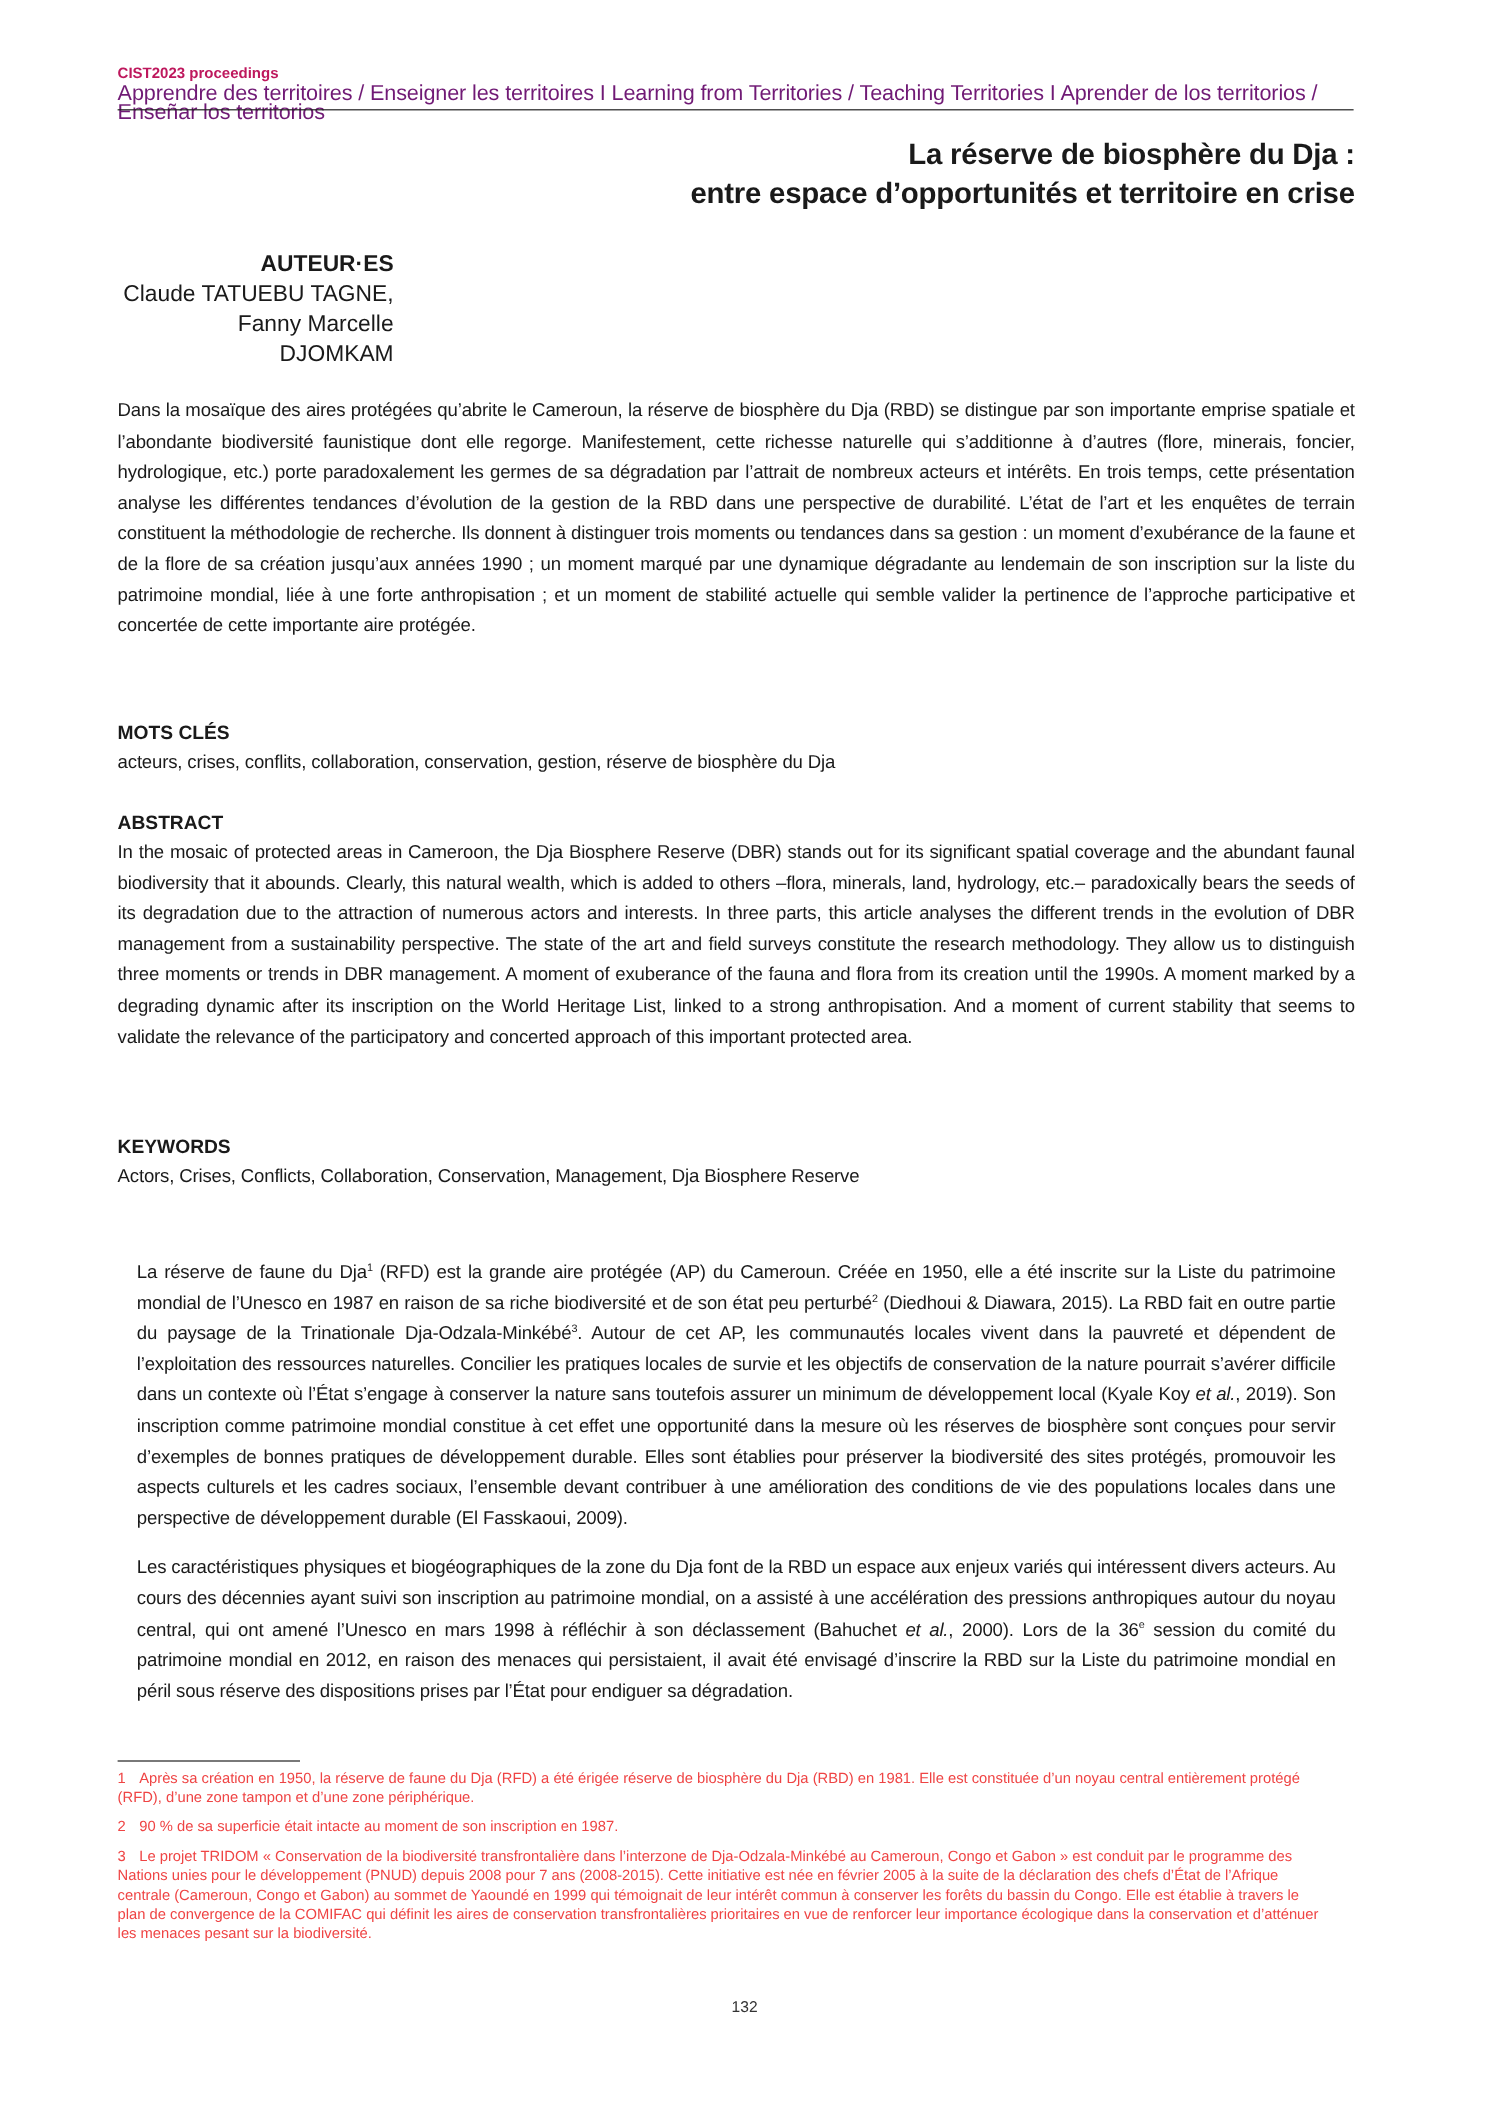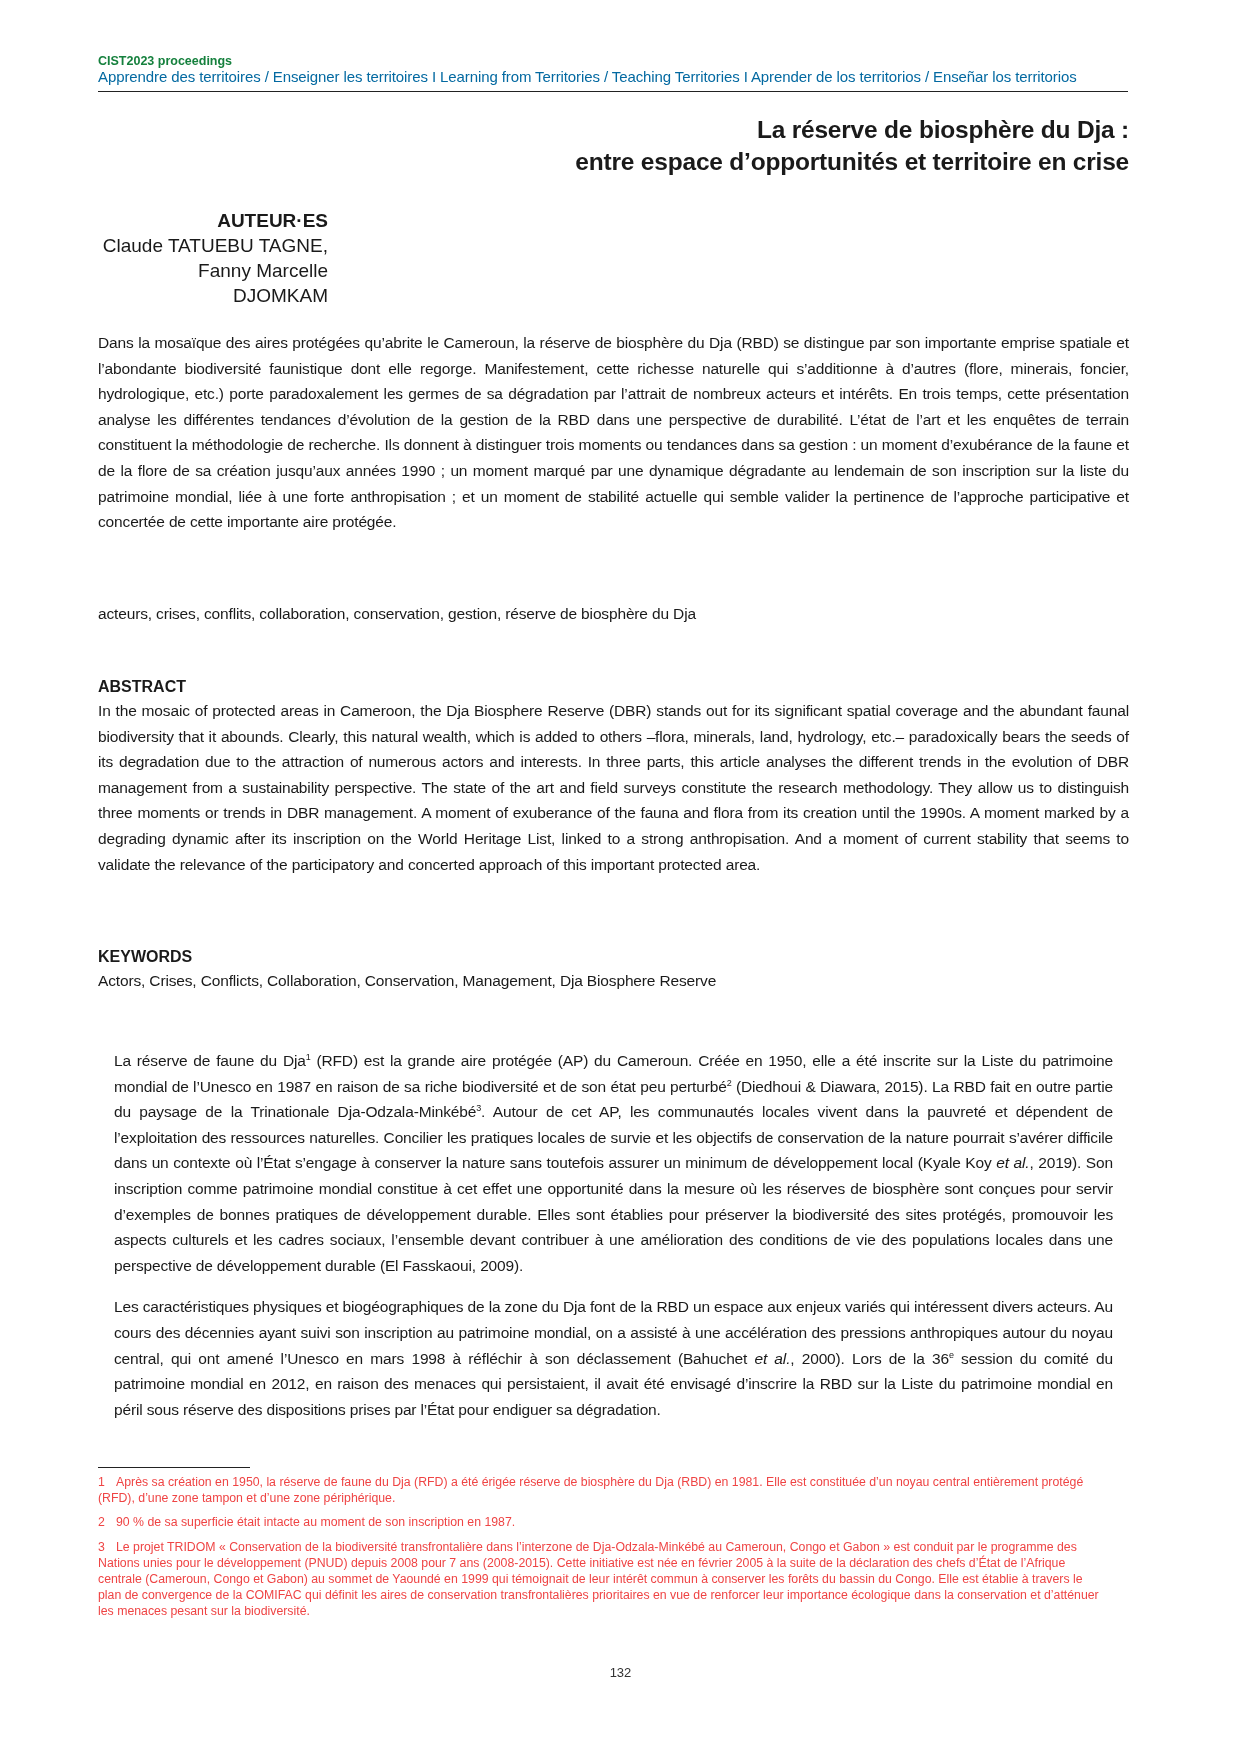--- a/index.html
+++ b/index.html
@@ -1,20 +1,20 @@
 <!DOCTYPE html>
 <html><head>
 <meta charset="utf-8">
 <style>
   html, body { margin:0; padding:0; background:#ffffff; }
   body { width:1241px; height:1754px; position:relative; overflow:hidden;
          font-family:"Liberation Sans", sans-serif; color:#1a1a1a; }
   .header { position:absolute; left:98px; top:54px; width:1030px; }
-  .header .proc { font-size:12.5px; font-weight:bold; color:#15803d; line-height:15px; }
-  .header .sub { font-size:15px; color:#0369a1; line-height:16px; letter-spacing:-0.1px; }
+  .header .proc { font-size:12.5px; font-weight:bold; color:#be185d; line-height:15px; }
+  .header .sub { font-size:18px; color:#701a75; line-height:16px; letter-spacing:-0.1px; }
   .header .rule { position:absolute; left:0; top:37px; width:1030px; height:0; border-top:1.5px solid #222; }
   .title { position:absolute; right:112px; top:114px; text-align:right;
            font-size:24.5px; font-weight:bold; line-height:32px; color:#1a1a1a; letter-spacing:-0.2px;margin-left:20px; }
   .authors { position:absolute; left:98px; top:208px; width:230px; text-align:right; font-size:19px; line-height:25px; }
   .authors .lbl { font-weight:bold; }
   .section { position:absolute; left:98px; width:1031px; }
   .section h3 { margin:0; font-size:16px; font-weight:bold; line-height:22px; }
   .section p { margin:0; font-size:15.5px; line-height:25.6px; text-align:justify; letter-spacing:-0.15px; }
   .body-text { position:absolute; left:98px; top:1032px; width:1031px; font-size:15.5px; line-height:25.6px; text-align:justify; letter-spacing:-0.15px; }
   .body-text p { margin:16px; }
@@ -43,20 +43,21 @@
   <div class="lbl">AUTEUR·ES</div>
   <div>Claude TATUEBU TAGNE,</div>
   <div>Fanny Marcelle DJOMKAM</div>
 </div>
 
 <div class="section" style="top:330px;">
   <p>Dans la mosaïque des aires protégées qu’abrite le Cameroun, la réserve de biosphère du Dja (RBD) se distingue par son importante emprise spatiale et l’abondante biodiversité faunistique dont elle regorge. Manifestement, cette richesse naturelle qui s’additionne à d’autres (flore, minerais, foncier, hydrologique, etc.) porte paradoxalement les germes de sa dégradation par l’attrait de nombreux acteurs et intérêts. En trois temps, cette présentation analyse les différentes tendances d’évolution de la gestion de la RBD dans une perspective de durabilité. L’état de l’art et les enquêtes de terrain constituent la méthodologie de recherche. Ils donnent à distinguer trois moments ou tendances dans sa gestion : un moment d’exubérance de la faune et de la flore de sa création jusqu’aux années 1990 ; un moment marqué par une dynamique dégradante au lendemain de son inscription sur la liste du patrimoine mondial, liée à une forte anthropisation ; et un moment de stabilité actuelle qui semble valider la pertinence de l’approche participative et concertée de cette importante aire protégée.</p>
 </div>
 
 <div class="section" style="top:601px;">
+  <h3>MOTS CLÉS</h3>
   <p>acteurs, crises, conflits, collaboration, conservation, gestion, réserve de biosphère du Dja</p>
 </div>
 
 <div class="section" style="top:676px;">
   <h3>ABSTRACT</h3>
   <p>In the mosaic of protected areas in Cameroon, the Dja Biosphere Reserve (DBR) stands out for its significant spatial coverage and the abundant faunal biodiversity that it abounds. Clearly, this natural wealth, which is added to others –flora, minerals, land, hydrology, etc.– paradoxically bears the seeds of its degradation due to the attraction of numerous actors and interests. In three parts, this article analyses the different trends in the evolution of DBR management from a sustainability perspective. The state of the art and field surveys constitute the research methodology. They allow us to distinguish three moments or trends in DBR management. A moment of exuberance of the fauna and flora from its creation until the 1990s. A moment marked by a degrading dynamic after its inscription on the World Heritage List, linked to a strong anthropisation. And a moment of current stability that seems to validate the relevance of the participatory and concerted approach of this important protected area.</p>
 </div>
 
 <div class="section" style="top:922px;margin-top:24px;">
   <h3>KEYWORDS</h3>

